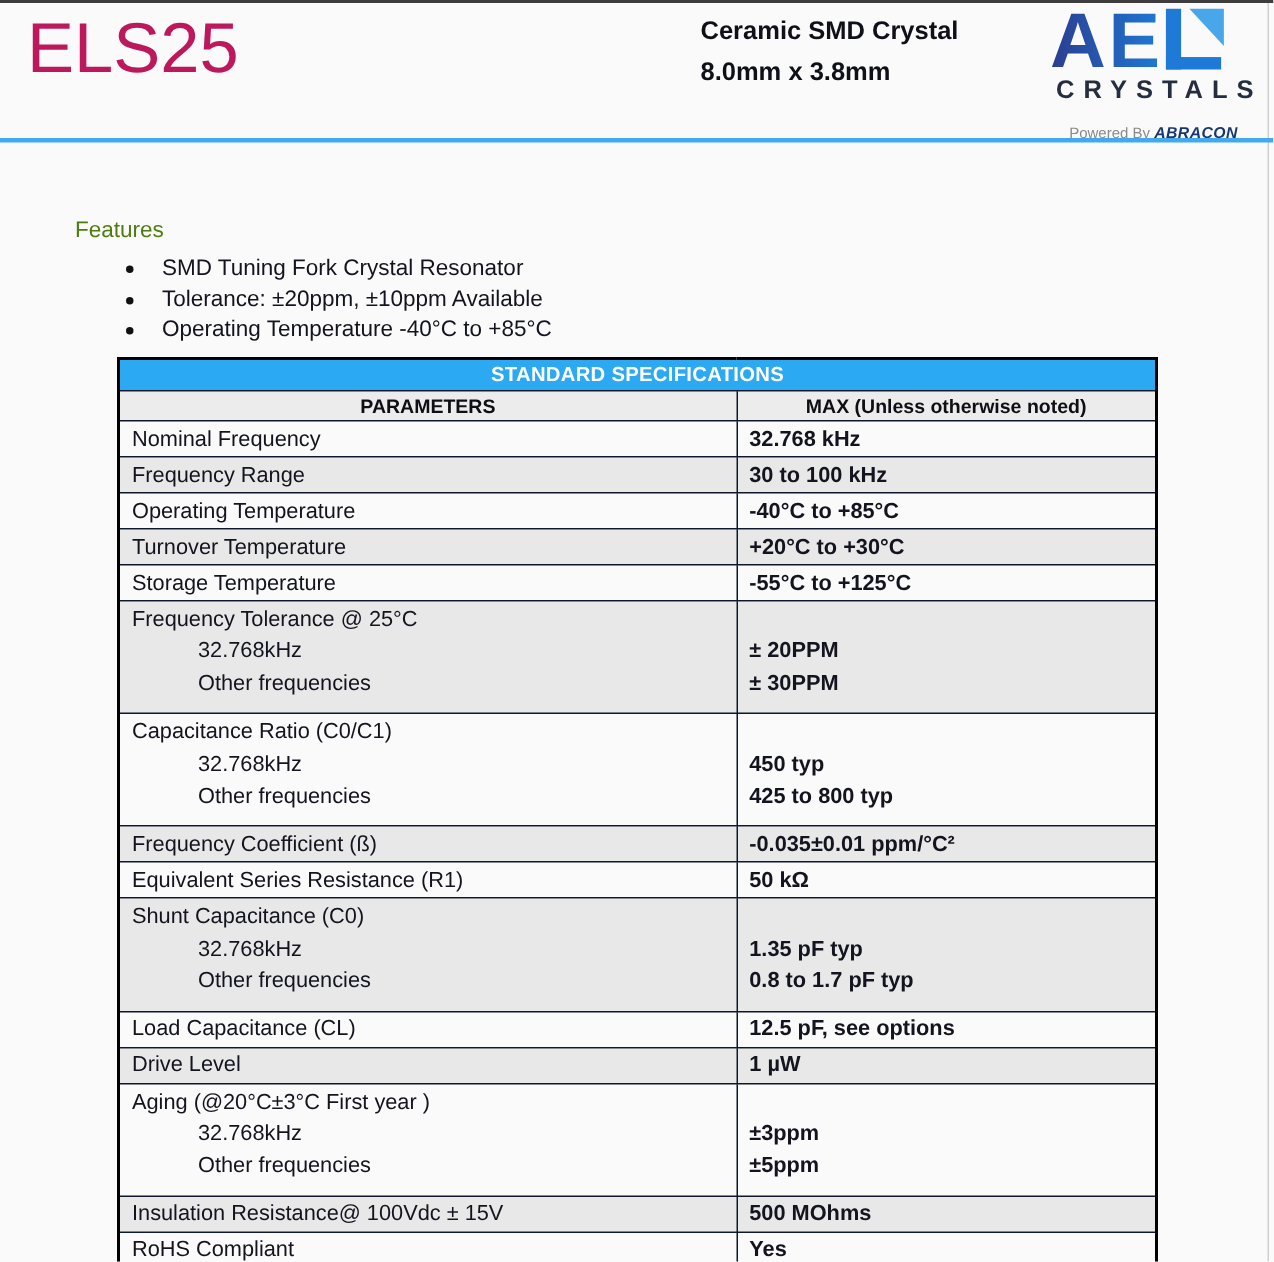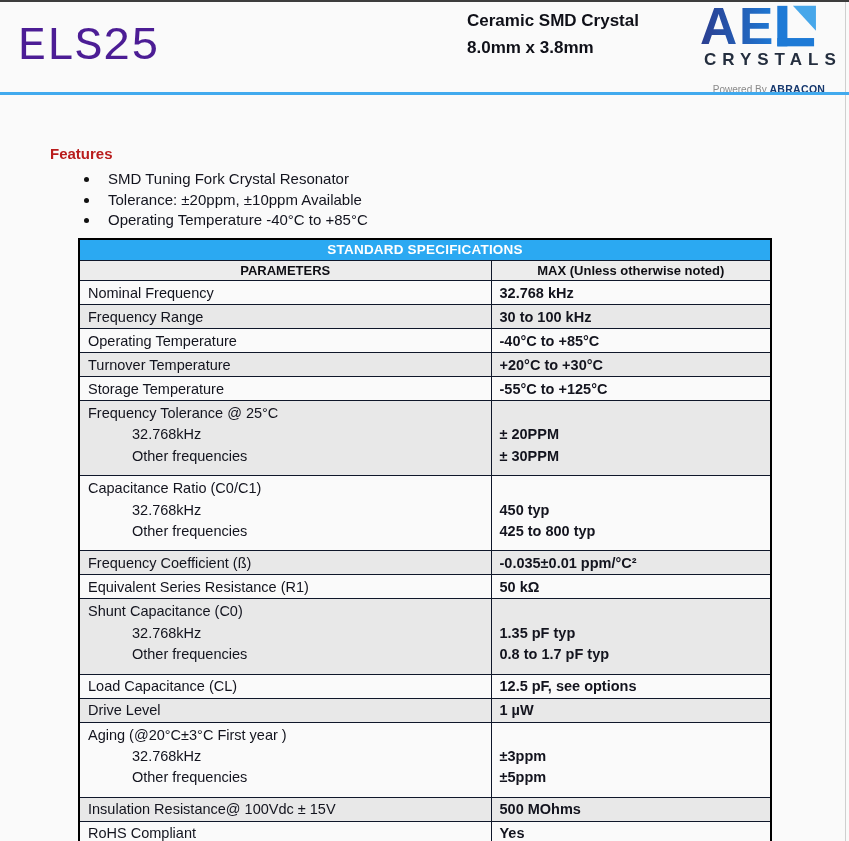--- a/index.html
+++ b/index.html
@@ -9,41 +9,41 @@
     font-family:"Liberation Sans", sans-serif;
     color:var(--text-dark,#13141e);
     position:relative;
     overflow:hidden;
   }
   .top-edge { position:absolute; top:0; left:0; width:849px; height:2px; background:#3d3d3d; }
   .right-edge { position:absolute; top:2px; left:845px; width:1px; height:839px; background:#cfcfcf; }
 
   
   .product-title {
-    position:absolute; left:18px; top:20px;
-    font-size:47px; font-weight:500; letter-spacing:0px; color:#4c1d95;font-family:Liberation Mono, monospace;
+    position:absolute; left:18px; top:4px;
+    font-size:47px; font-weight:500; letter-spacing:0px; color:#be185d;
   }
   .subtitle {
     position:absolute; left:467px; top:7px;
     font-size:17px; font-weight:700; line-height:27px; color:#0f1018;
   }
   .logo-wrap { position:absolute; left:700px; top:4px; width:138px; text-align:center; }
   .logo-svg { display:block; width:138px; height:46px; }
   .logo-crystals {
     font-size:17px; font-weight:700; letter-spacing:6px; color:var(--crystals-text,#242e3e);
     margin-top:0px; padding-left:4px; white-space:nowrap;
   }
   .powered { margin-top:13px; font-size:10px; color:var(--powered-gray,#8a8a8a); white-space:nowrap; }
-  .powered b { color:var(--abracon-navy,#16386e); font-size:10.5px; letter-spacing:0.3px; }
+  .powered b { color:var(--abracon-navy,#16386e); font-size:10.5px; letter-spacing:0.3px;font-style:italic; }
 
   .blue-rule { position:absolute; top:92px; left:0; width:849px; height:3px; background:var(--rule-blue,#41aaee); }
 
   
   .features { position:absolute; left:50px; top:145px; }
-  .features h2 { margin:0 0 7px 0; font-size:15px; font-weight:700; color:#b91c1c; }
+  .features h2 { margin:0 0 7px 0; font-size:15px; font-weight:400; color:#4d7c0f; }
   .features ul { margin:0; padding:0; list-style:none; }
   .features li { position:relative; padding-left:58px; font-size:15px; line-height:20.5px; color:#13141e; }
   .features li::before {
     content:''; position:absolute; left:34px; top:8px;
     width:5px; height:5px; border-radius:50%; background:#111;
   }
 
   
   table.specs {
     position:absolute; left:78px; top:238px;

